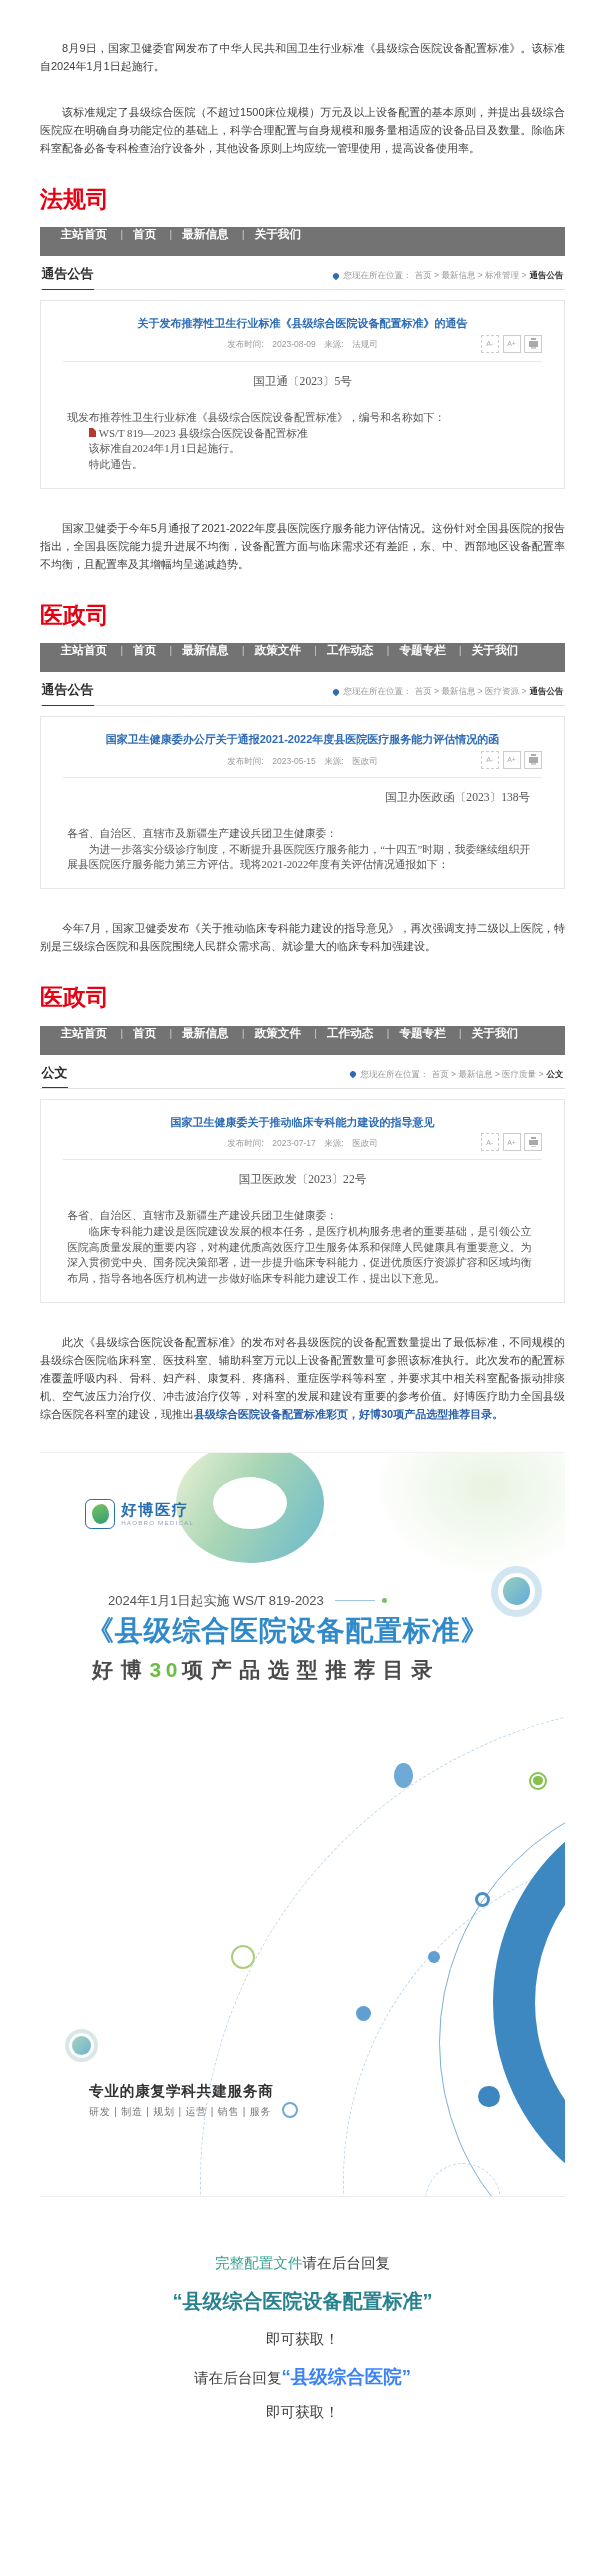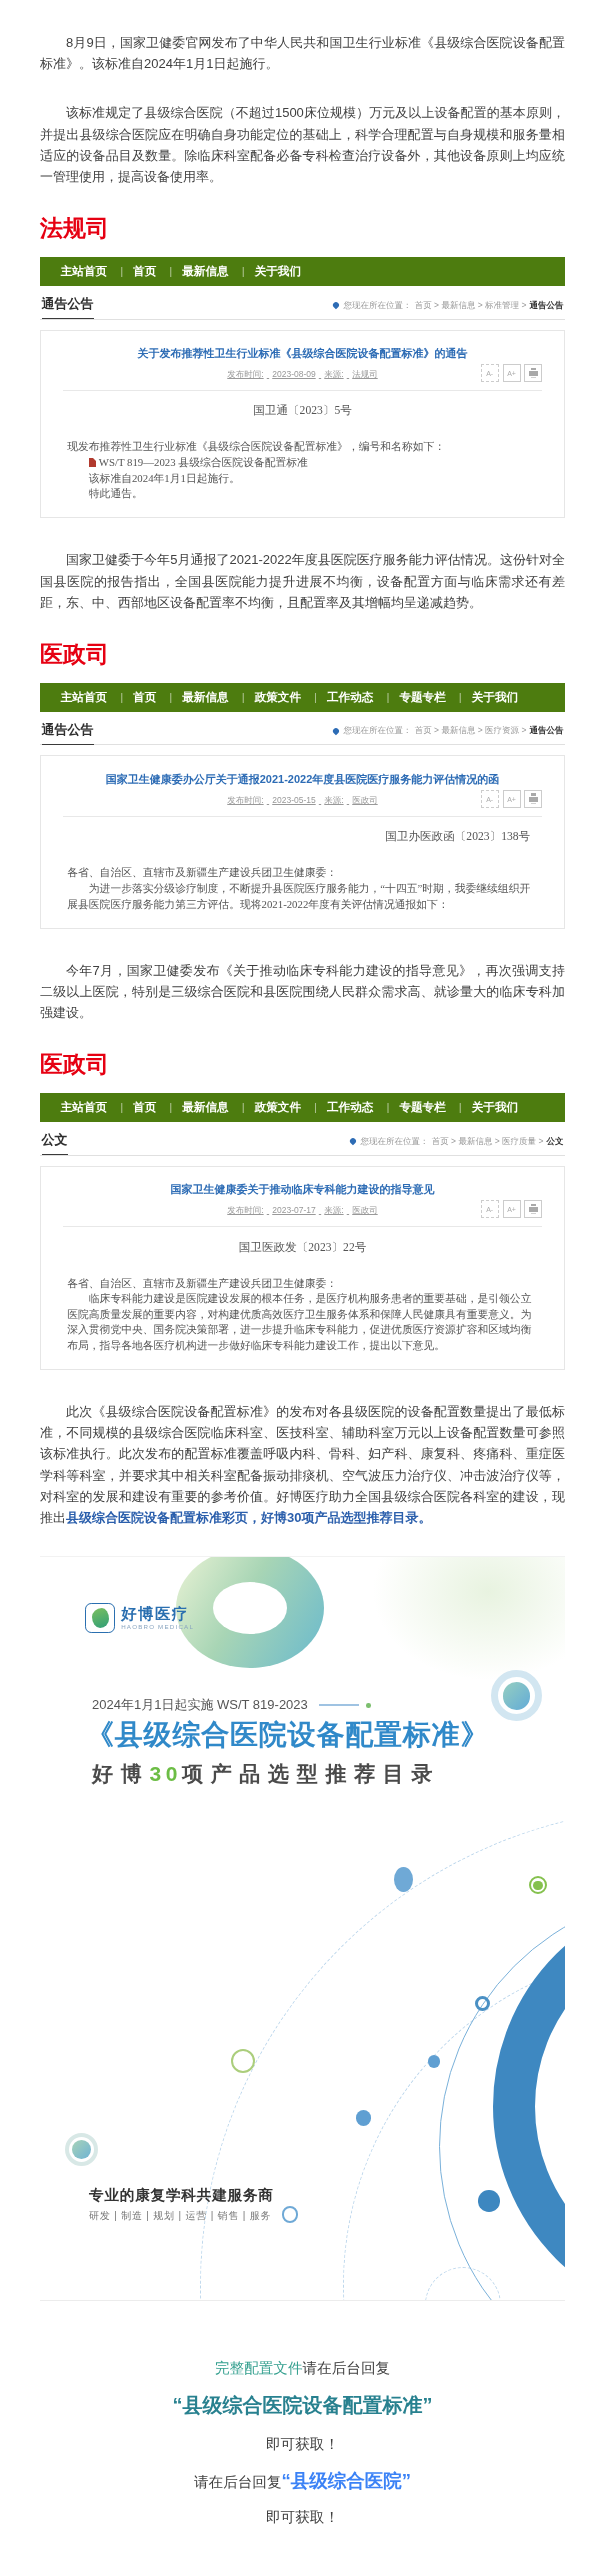--- a/index.html
+++ b/index.html
@@ -1,33 +1,33 @@
 <!DOCTYPE html>
 <html style="font-size:12.3px"><head>
 <meta charset="utf-8">
 <style>
   html,body{margin:0;padding:0;background:#fff;}
   body{width:604px;font-family:"Liberation Sans","DejaVu Sans",sans-serif;color:#3f3f3f;}
   .content{padding:28px 39px 0 40px;}
-  .para{font-size:13px;line-height:1.63;text-align:justify;text-indent:2em;margin:4px 0 28px;color:#3f3f3f;}
+  .para{font-size:11px;line-height:1.63;text-align:justify;text-indent:2em;margin:12px 0 28px;color:#3f3f3f;}
   .para .hl-blue{color:#2b5fac;font-weight:bold;}
   .sec-heading{font-size:23px;line-height:1.2;font-weight:bold;color:#e60012;margin:0 0 14px;}
   
   .gov-shot{margin-bottom:31px;}
-  .gov-nav{background:#4d7c0f;height:29px;display:flex;align-items:center;padding:0 7.7px;}
+  .gov-nav{background:#737373;height:29px;display:flex;padding:0 7.7px;}
   .gov-nav .item{color:#fff;font-size:11.6px;font-weight:bold;padding:0 13px;position:relative;cursor:pointer;}
   .gov-nav .item:not(:last-child)::after{content:"|";position:absolute;right:-3.1px;color:rgba(255,255,255,.55);font-weight:normal;}
   .channel-row{display:flex;justify-content:space-between;align-items:flex-end;border-bottom:0.8px solid #e0e0e0;padding:9.2px 1.5px 0;gap:34px;}
   .channel{font-size:13px;font-weight:bold;color:#2f2f2f;padding-bottom:5.4px;border-bottom:1.5px solid #3a3a3a;margin-bottom:-0.8px;}
   .crumb{font-size:8.5px;color:#999;padding-bottom:7px;display:flex;align-items:center;gap:3.1px;}
   .crumb .cur{color:#333;font-weight:bold;}
   .pin{display:inline-block;width:6.2px;height:6.2px;background:#2d6cb5;border-radius:50% 50% 50% 0;transform:rotate(-45deg);margin-right:1.5px;}
   .card{border:0.8px solid #e6e6e6;margin-top:10px;padding:15.4px 21.6px 15.4px;}
   .card-title{text-align:center;color:#2d6cb5;font-size:11px;font-weight:bold;line-height:1.4;margin:0 0 7.7px;cursor:pointer;}
-  .meta{position:relative;text-align:center;color:#999;font-size:8.5px;padding-bottom:9.2px;border-bottom:0.8px solid #e8e8e8;text-decoration:underline;}
+  .meta{position:relative;text-align:center;color:#999;font-size:8.5px;padding-bottom:9.2px;border-bottom:0.8px solid #e8e8e8;}
   .meta b{font-weight:normal;margin:0 3.1px;}
   .tools{position:absolute;right:0;top:-4.6px;display:flex;gap:3.9px;}
   .tool{width:16px;height:16px;border:0.8px solid #ccc;font-size:7px;color:#aaa;display:flex;align-items:center;justify-content:center;background:#fff;cursor:pointer;}
   .tool.dashed{border-style:dashed;}
   .printer{width:8.5px;height:5.4px;background:#a9a9a9;position:relative;display:inline-block;}
   .printer::before{content:"";position:absolute;top:-3.1px;left:1.5px;width:5.4px;height:2.3px;background:#a9a9a9;}
   .printer::after{content:"";position:absolute;bottom:-2.3px;left:1.5px;width:5.4px;height:1.5px;background:#cfcfcf;}
   .doc-no{text-align:center;font-family:"Liberation Serif","DejaVu Serif",serif;color:#555;font-size:11.6px;margin:12.3px 0 4.6px;}
   .doc-no.right{text-align:right;padding-right:12.3px;}
   .gov-body{font-family:"Liberation Serif","DejaVu Serif",serif;color:#555;font-size:10.8px;line-height:1.45;padding:0 4.6px;margin-top:21px;}
@@ -60,21 +60,21 @@
   .dec-ring.s1{left:435px;top:439px;width:9.2px;height:9.2px;border:3.1px solid #4a90c4;}
   .dec-ring.gs{left:191px;top:492px;width:20px;height:20px;border:2.3px solid #abce7c;}
   .dec-ring.s2{left:242px;top:649px;width:12.3px;height:12.3px;border:2.3px solid #6fa9d6;}
   .dec-donut-teal{left:25px;top:576px;width:25px;height:25px;border:4.6px solid #d8e8e6;border-radius:50%;}
   .dec-donut-teal i{position:absolute;inset:3.1px;background:linear-gradient(135deg,#a8d3b8,#6fb3d4);border-radius:50%;}
   .hb-logo{left:45px;top:46px;display:flex;align-items:center;gap:6.2px;}
   .hb-mark{width:28px;height:28px;border:1.5px solid #2a6fb0;border-radius:6.2px;position:relative;background:#fff;}
   .hb-mark::after{content:"";position:absolute;inset:3.9px 4.6px 3.9px 6.2px;background:linear-gradient(160deg,#7cc05f,#2f9e77);border-radius:58% 42% 52% 48%/45% 55% 45% 55%;}
   .hb-text .cn{font-size:15.4px;font-weight:bold;color:#2a6fb0;letter-spacing:1.5px;line-height:1.1;}
   .hb-text .en{font-size:6.2px;color:#8aa5c0;letter-spacing:1.2px;}
-  .bn-date{left:52px;top:139px;font-size:13px;color:#555;display:flex;align-items:center;}
+  .bn-date{left:68px;top:139px;font-size:13px;color:#555;display:flex;align-items:center;}
   .bn-date .dash{width:40px;height:1.5px;background:#9fc3e2;margin:0 7.7px 0 10.8px;}
   .bn-date .dot{width:4.6px;height:4.6px;background:#7cbf6e;border-radius:50%;}
   .bn-title{left:46px;top:159px;font-size:28px;font-weight:bold;color:#3089c9;letter-spacing:0.8px;white-space:nowrap;}
   .bn-sub{left:52px;top:203px;font-size:21px;font-weight:bold;color:#4a4a4a;letter-spacing:7.7px;white-space:nowrap;}
   .bn-sub .num{color:#6cbd45;letter-spacing:4.6px;}
   .bn-tagline{left:49px;top:629px;font-size:14.6px;font-weight:bold;color:#333;letter-spacing:0.8px;}
   .bn-services{left:49px;top:652px;font-size:10px;color:#777;letter-spacing:0.8px;}
   
   .cta{text-align:center;padding-top:43px;font-size:14.6px;color:#3f3f3f;}
   .hl-teal{color:#35a08f;}

